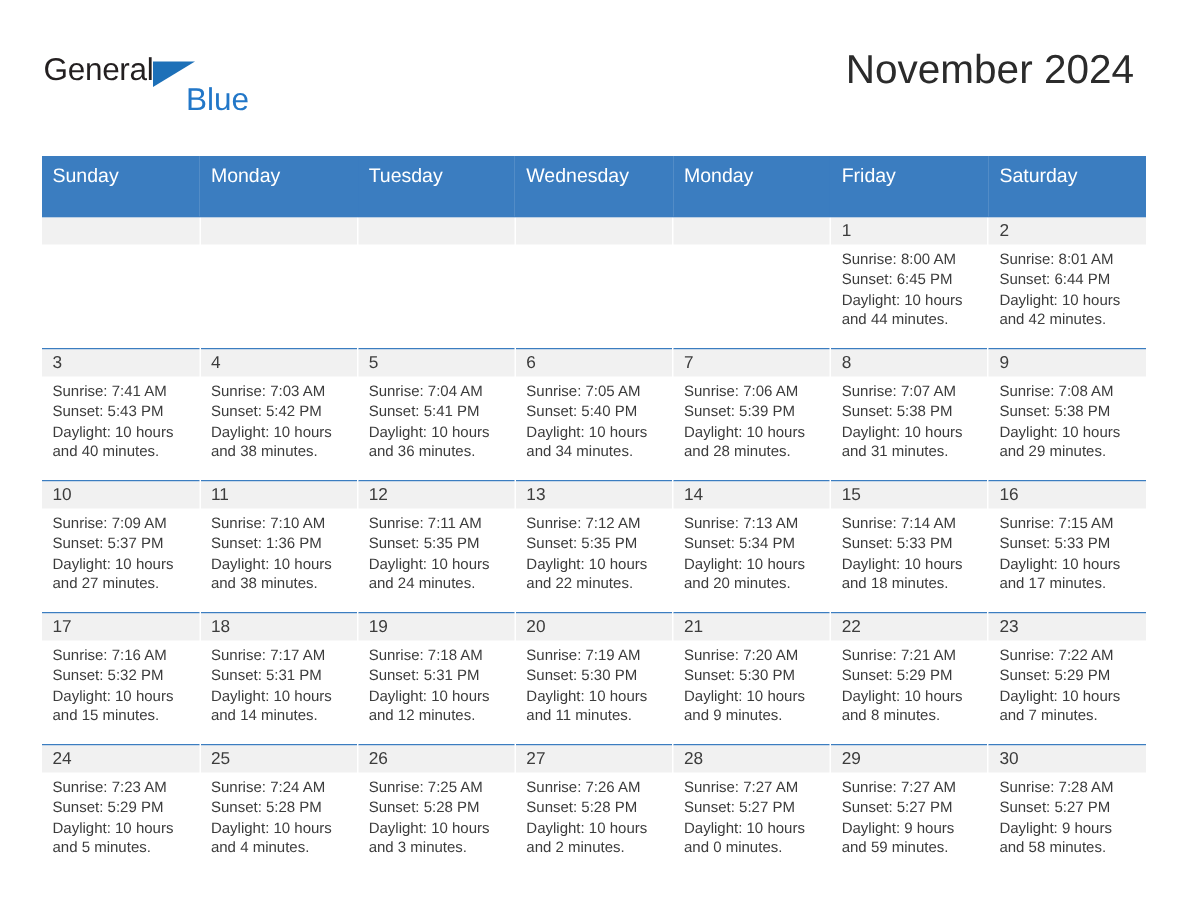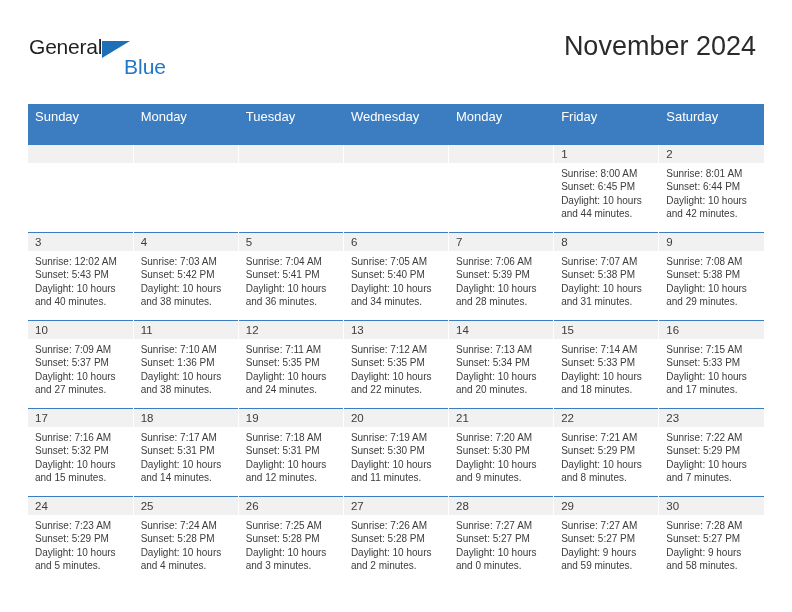--- a/index.html
+++ b/index.html
@@ -268,21 +268,21 @@
                 <div>and 42 minutes.</div>
               </div>
             </div>
           </td>
         </tr>
         <tr class="week-row">
           <td>
             <div class="cell">
               <div class="daynum-band">3</div>
               <div class="cell-body">
-                <div>Sunrise: 12:02 AM</div>
+                <div>Sunrise: 7:41 AM</div>
                 <div>Sunset: 5:43 PM</div>
                 <div>Daylight: 10 hours</div>
                 <div>and 40 minutes.</div>
               </div>
             </div>
           </td>
           <td>
             <div class="cell">
               <div class="daynum-band">4</div>
               <div class="cell-body">

